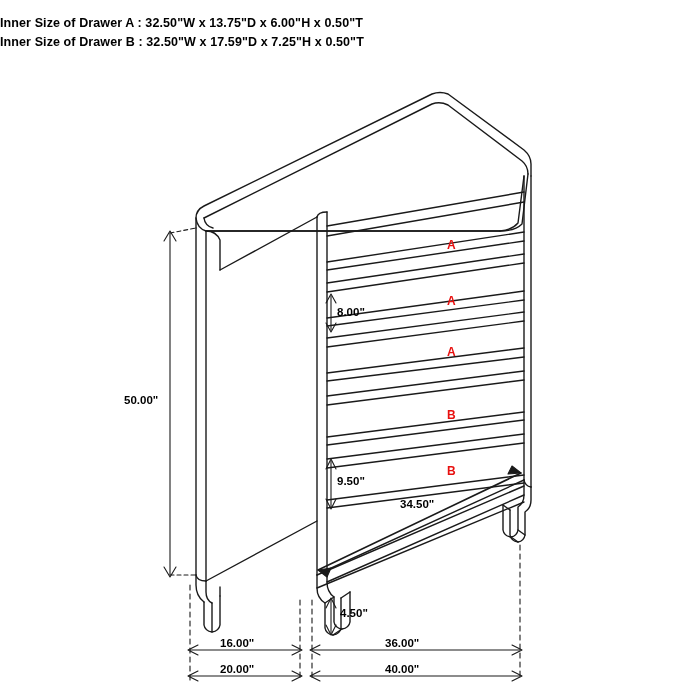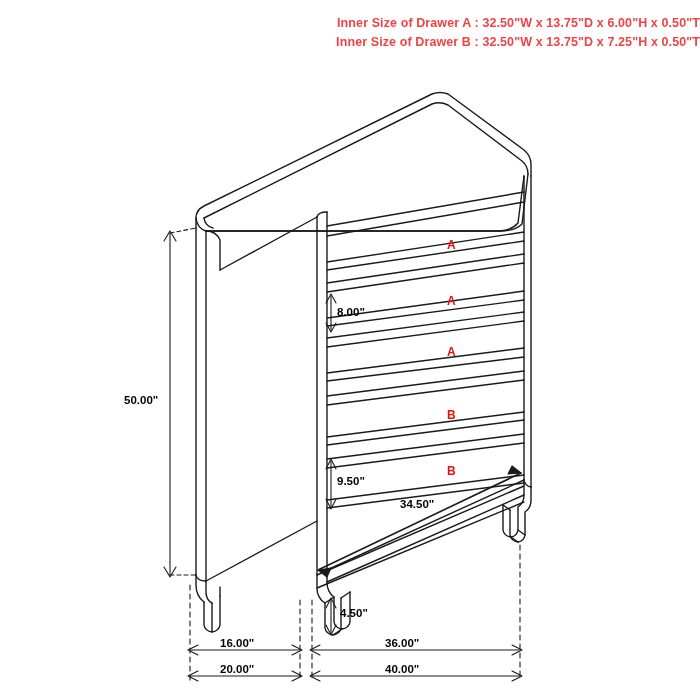--- a/index.html
+++ b/index.html
@@ -17,24 +17,24 @@
   #page {
     position: relative;
     width: 700px;
     height: 700px;
   }
   .header {
     position: absolute;
     top: 14px;
     left: 0;
     width: 700px;
-    text-align: right;
+    text-align: left;
     font-size: 12.5px;
     font-weight: bold;
-    color: #ef4444;
+    color: #000000;
     line-height: 19px;
     letter-spacing: 0.1px;
   }
   .header div {
     white-space: nowrap;
   }
   svg.diagram {
     position: absolute;
     top: 0;
     left: 0;
@@ -56,21 +56,21 @@
     white-space: nowrap;
   }
 </style>
 </head>
 <body>
 
 <div id="page">
 
   <div class="header">
     <div>Inner Size of Drawer A : 32.50"W x 13.75"D x 6.00"H x 0.50"T</div>
-    <div>Inner Size of Drawer B : 32.50"W x 13.75"D x 7.25"H x 0.50"T</div>
+    <div>Inner Size of Drawer B : 32.50"W x 17.59"D x 7.25"H x 0.50"T</div>
   </div>
 
   <svg class="diagram" viewBox="0 0 700 700">
     <g fill="none" stroke="#1a1a1a" stroke-width="1.4" stroke-linejoin="round" stroke-linecap="round">
 
       <g>
         <path d="M 196 228 L 196 218 Q 196 210 204 206 L 432 94 Q 440 91 448 94 L 524 150 Q 531 156 531 164 L 531 176"></path>
         <path d="M 204 218 L 432 104 Q 440 101 448 105 L 522 161 Q 528 166 528 174"></path>
         <path d="M 196 218 Q 197 228 206 231 L 500 231"></path>
         <path d="M 206 231 L 500 231 Q 515 231 522 224 L 528 174"></path>

